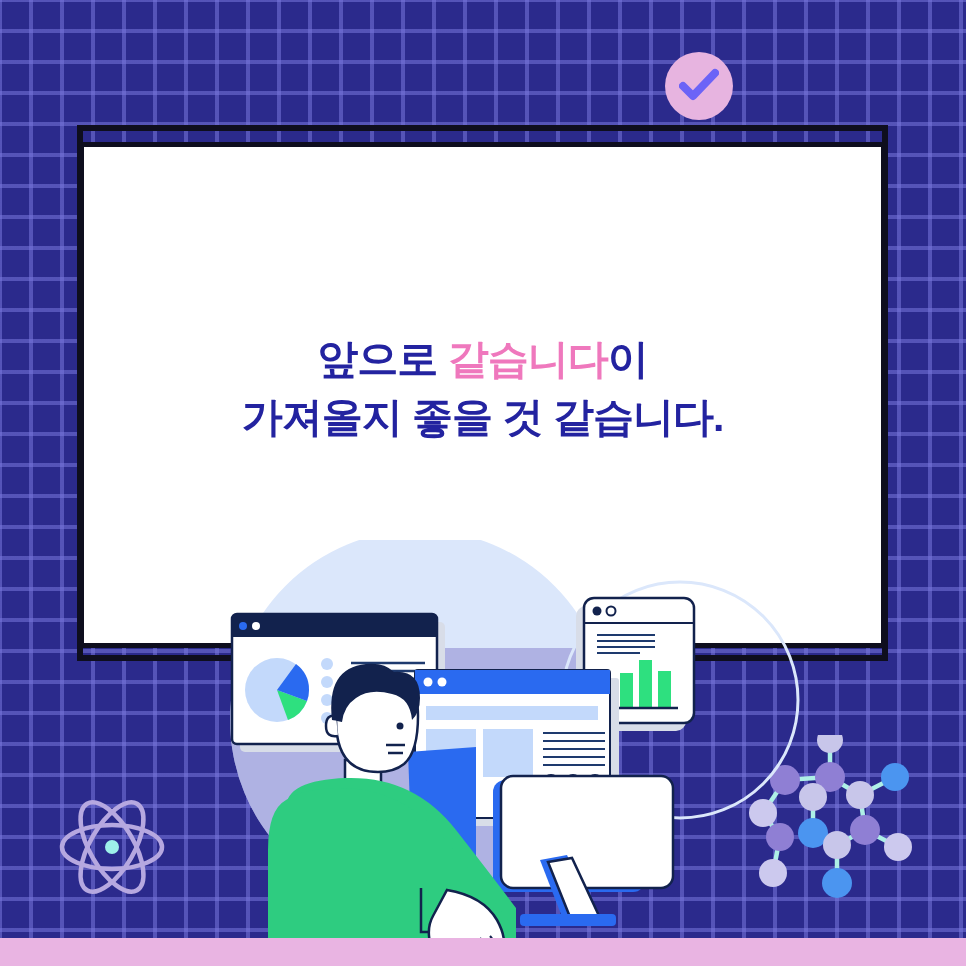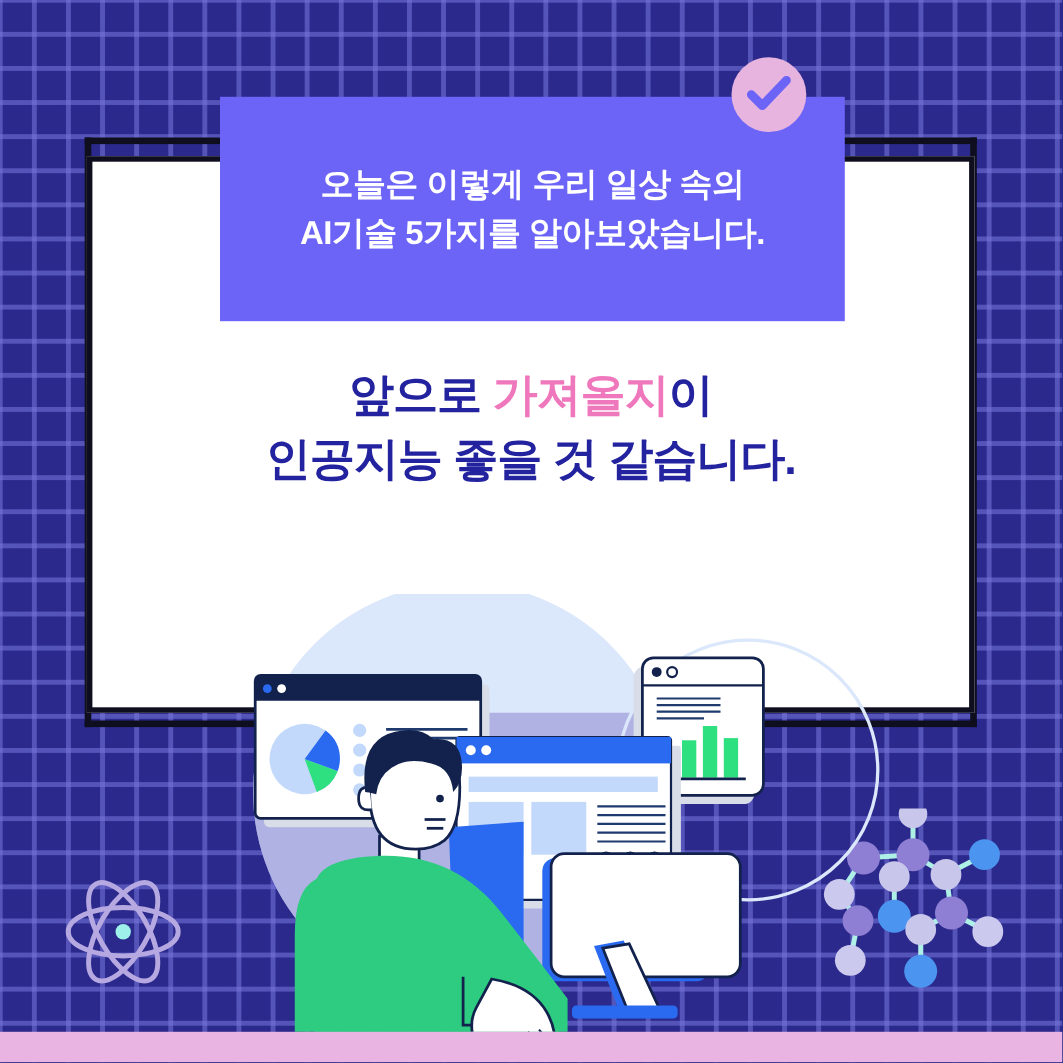--- a/index.html
+++ b/index.html
@@ -75,34 +75,30 @@
 
   <div class="grid-bg"></div>
 
   <div class="frame-outer-top"></div>
   <div class="frame-outer-left"></div>
   <div class="frame-outer-right"></div>
   <div class="frame-outer-bottom"></div>
 
   <div class="white-panel"></div>
 
-  <div class="banner">
-    <div class="banner-line">오늘은 이렇게 우리 일상 속의</div>
-    <div class="banner-line">AI기술 5가지를 알아보았습니다.</div>
-  </div>
 
   <div class="check-badge">
     <svg width="40" height="36" viewBox="0 0 40 36">
       <path d="M4 18 L14 28 L36 5" fill="none" stroke="#6c63f7" stroke-width="8" stroke-linecap="round" stroke-linejoin="round"></path>
     </svg>
   </div>
 
   <div class="headline">
-    <div class="hl"><span>앞으로 </span><span class="pink">가져올지</span><span>이</span></div>
-    <div class="hl">인공지능 좋을 것 같습니다.</div>
+    <div class="hl"><span>앞으로 </span><span class="pink">같습니다</span><span>이</span></div>
+    <div class="hl">가져올지 좋을 것 같습니다.</div>
   </div>
 
   <svg class="illus" viewBox="0 0 966 426">
     <defs>
       <clipPath id="clipPanel">
         <rect x="84" y="0" width="797" height="108"></rect>
       </clipPath>
       <clipPath id="clipAll">
         <rect x="0" y="0" width="966" height="398"></rect>
       </clipPath>

